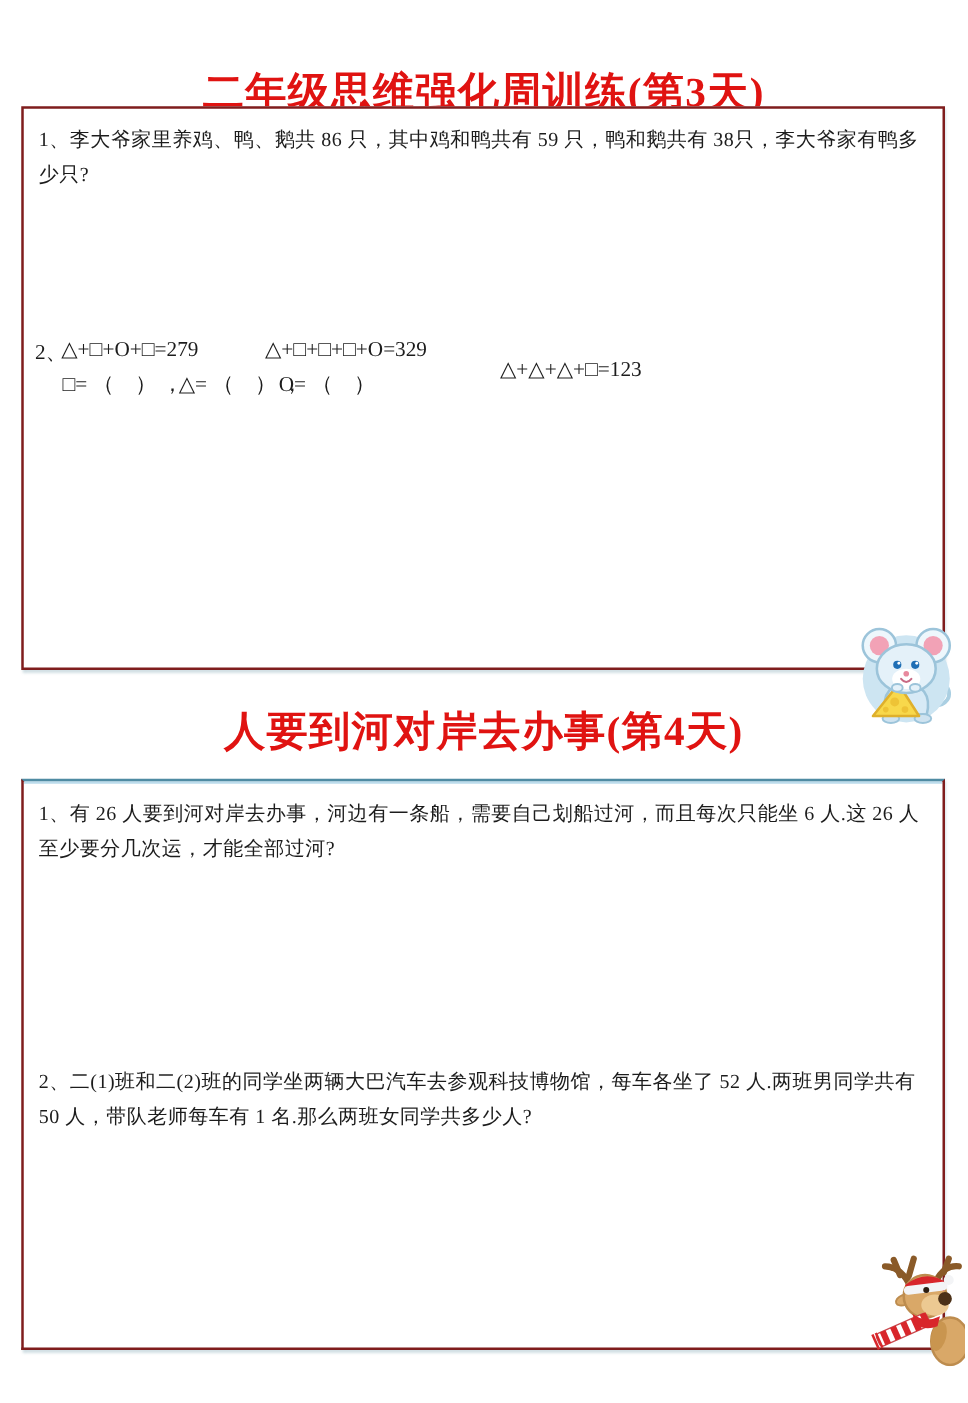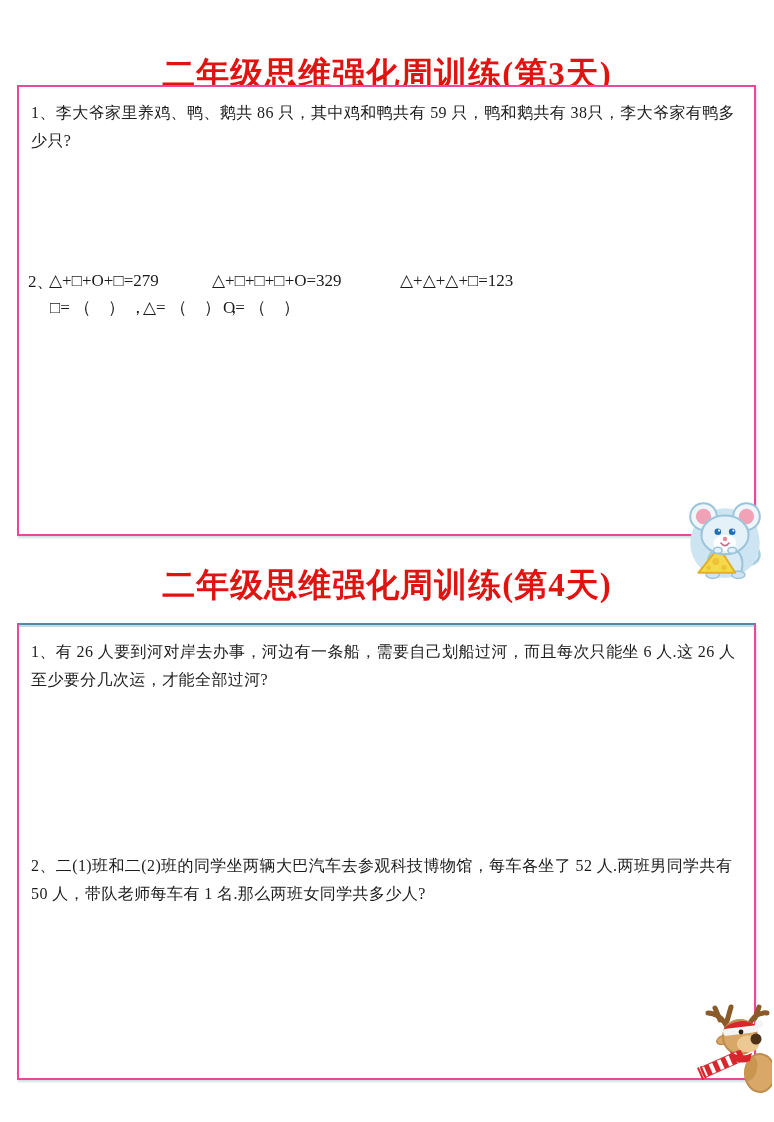--- a/index.html
+++ b/index.html
@@ -23,21 +23,21 @@
     letter-spacing: 1px;
     font-family: "Liberation Serif", "DejaVu Serif", serif;
   }
   #title-day3 { top: 24px; margin-top: 28px; }
   #title-day4 { top: 563px; }
   .problem-box {
     position: absolute;
     left: 17px;
     width: 739px;
     background: #ffffff;
-    border: 2px solid #ec4899;
+    border: 2px solid #7f1d1d;
     box-shadow: 1px 2px 2px rgba(120,160,175,0.35);
   }
   #box-day3 { top: 85px;  height: 451px; }
   #box-day4 { top: 623px; height: 457px; border-top-color: #4f8ba3; box-shadow: inset 0 2px 0 #bcdcec, 1px 2px 2px rgba(120,160,175,0.35); padding-left: 12px; }
   .problem-text {
     position: absolute;
     color: #1c1c1c;
     font-size: 16px;
     line-height: 28px;
     letter-spacing: 0.4px;
@@ -48,21 +48,21 @@
   #p22 { left: 12px; top: 227px; }
   .eq-row span, .ans-row span {
     position: absolute;
     white-space: nowrap;
     color: #1c1c1c;
     font-size: 17px;
   }
   #p12-label   { left: 9px;   top: 183px; }
   #p12-eq1     { left: 30px;  top: 183px; }
   #p12-eq2     { left: 193px; top: 183px; }
-  #p12-eq3     { left: 381px; top: 183px; }
+  #p12-eq3     { left: 381px; top: 199px; }
   #p12-ans1    { left: 31px;  top: 209px; }
   #p12-ans2    { left: 124px; top: 209px; }
   #p12-ans3    { left: 204px; top: 209px; }
   .clipart { position: absolute; z-index: 3; }
   #mouse-clipart    { left: 682px; top: 496px; width: 86px; height: 86px; }
   #reindeer-clipart { left: 696px; top: 1001px; width: 76px; height: 92px; }
 </style>
 </head>
 <body>
 
@@ -105,21 +105,21 @@
     <circle cx="49" cy="35" r="3.2" fill="#1f6fb5"></circle>
     <circle cx="36.2" cy="33.8" r="1.1" fill="#ffffff"></circle>
     <circle cx="50.2" cy="33.8" r="1.1" fill="#ffffff"></circle>
     <ellipse cx="42" cy="46" rx="11" ry="8" fill="#ffffff"></ellipse>
     <circle cx="42" cy="42" r="2.2" fill="#e8899e"></circle>
     <path d="M38,46 Q42,51 46,46" fill="none" stroke="#c76a85" stroke-width="1.6" stroke-linecap="round"></path>
     <ellipse cx="35" cy="53" rx="4.2" ry="3" fill="#e4f1f9" stroke="#9cc4da" stroke-width="1.5"></ellipse>
     <ellipse cx="49" cy="53" rx="4.2" ry="3" fill="#e4f1f9" stroke="#9cc4da" stroke-width="1.5"></ellipse>
   </svg>
 
-  <div class="worksheet-title" id="title-day4">二年级思维强化周训练(第4天)</div>
+  <div class="worksheet-title" id="title-day4">人要到河对岸去办事(第4天)</div>
 
   <div class="problem-box" id="box-day4">
     <div class="problem-text" id="p21">1、有 26 人要到河对岸去办事，河边有一条船，需要自己划船过河，而且每次只能坐 6 人.这 26 人至少要分几次运，才能全部过河?</div>
     <div class="problem-text" id="p22">2、二(1)班和二(2)班的同学坐两辆大巴汽车去参观科技博物馆，每车各坐了 52 人.两班男同学共有 50 人，带队老师每车有 1 名.那么两班女同学共多少人?</div>
   </div>
 
   <svg class="clipart" id="reindeer-clipart" viewBox="0 0 76 92">
     <g stroke="#8a5a28" stroke-width="5" stroke-linecap="round" fill="none">
       <path d="M32,28 C28,18 20,12 12,12"></path>
       <path d="M24,19 L19,7"></path>

